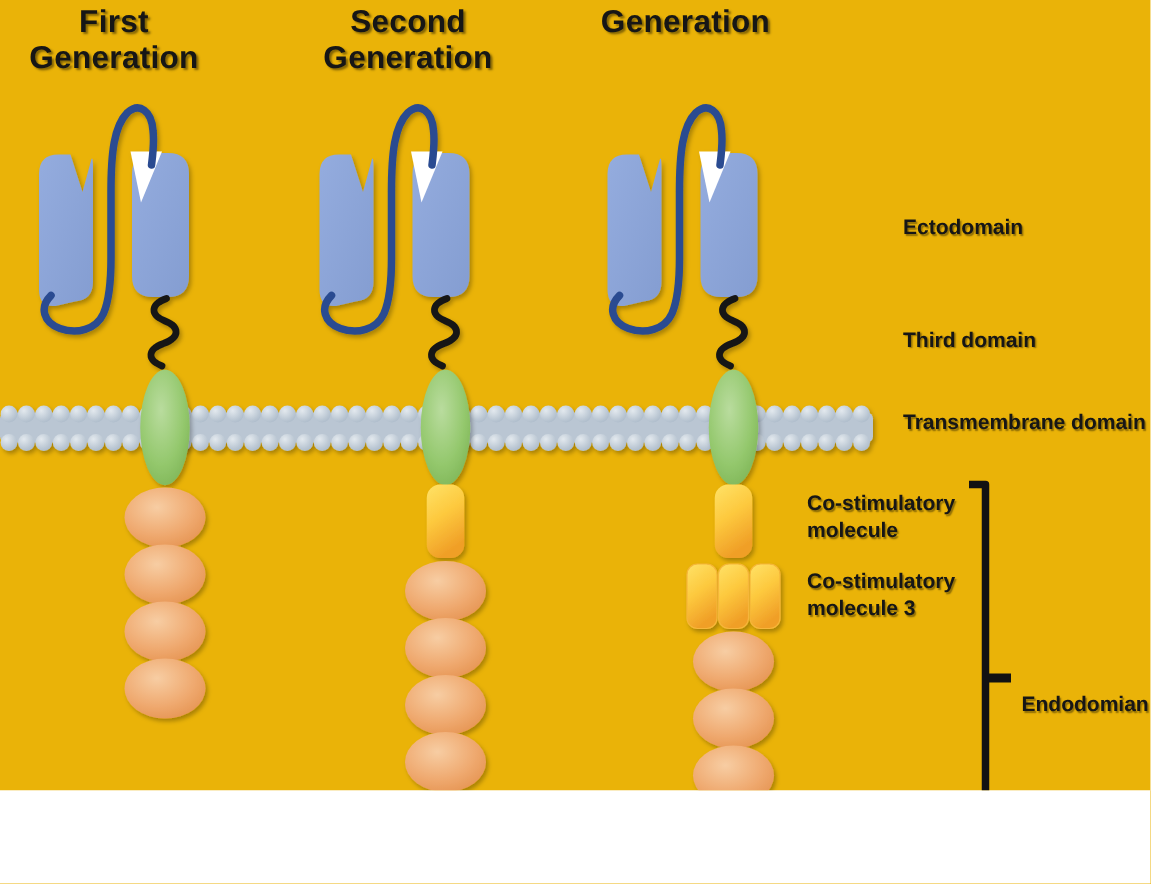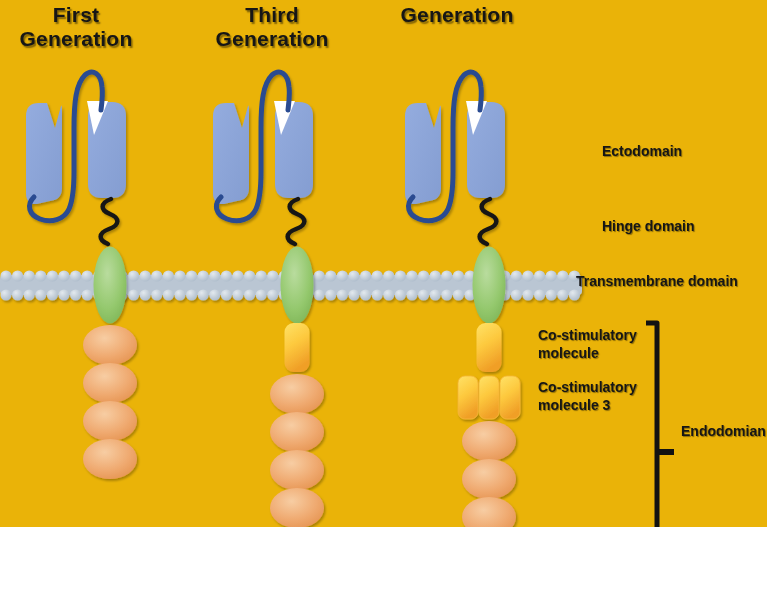--- a/index.html
+++ b/index.html
@@ -227,38 +227,38 @@
         <path d="M 646 323 L 657 323 L 657 578 L 646 578" fill="none" stroke="#121212" stroke-width="5" stroke-linejoin="round"></path>
         <path d="M 657 452 L 674 452" fill="none" stroke="#121212" stroke-width="6"></path>
       </g>
     </svg>
 
   <div class="gen-title" style="left:76px">
     <div>First</div>
     <div>Generation</div>
   </div>
   <div class="gen-title" style="left:272px">
-    <div>Third</div>
+    <div>Second</div>
     <div>Generation</div>
   </div>
   <div class="gen-title" style="left:457px">
     <div>Generation</div>
   </div>
 
   <div class="side-label" style="left:602px;top:142px">Ectodomain</div>
 
-  <div class="side-label" style="left:602px;top:217px">Hinge domain</div>
-
-  <div class="side-label" style="left:576px;top:272px">Transmembrane domain</div>
+  <div class="side-label" style="left:602px;top:217px">Third domain</div>
+
+  <div class="side-label" style="left:602px;top:272px">Transmembrane domain</div>
 
   <div class="side-label" style="left:538px;top:326px">
     <div>Co-stimulatory</div>
     <div>molecule</div>
   </div>
 
   <div class="side-label" style="left:538px;top:378px">
     <div>Co-stimulatory</div>
     <div>molecule 3</div>
   </div>
 
 
-  <div class="side-label" style="left:681px;top:422px">Endodomian</div>
+  <div class="side-label" style="left:681px;top:460px">Endodomian</div>
 </div>
 
 </body></html>

